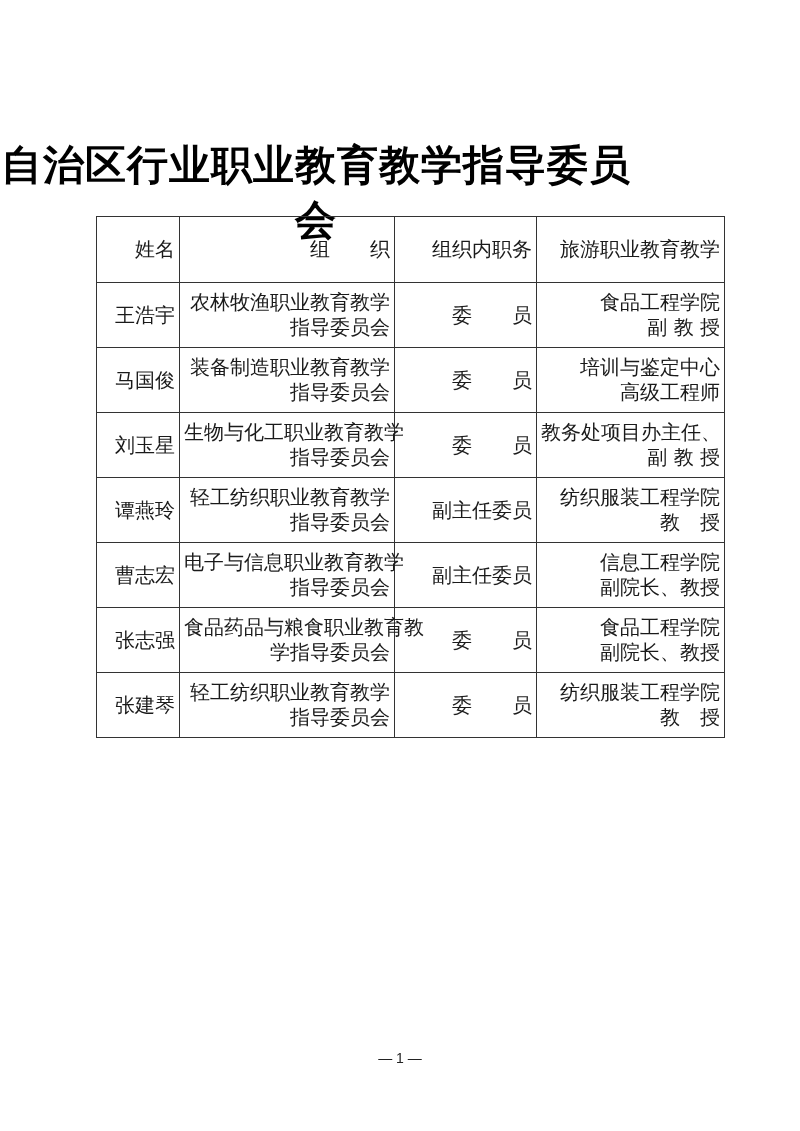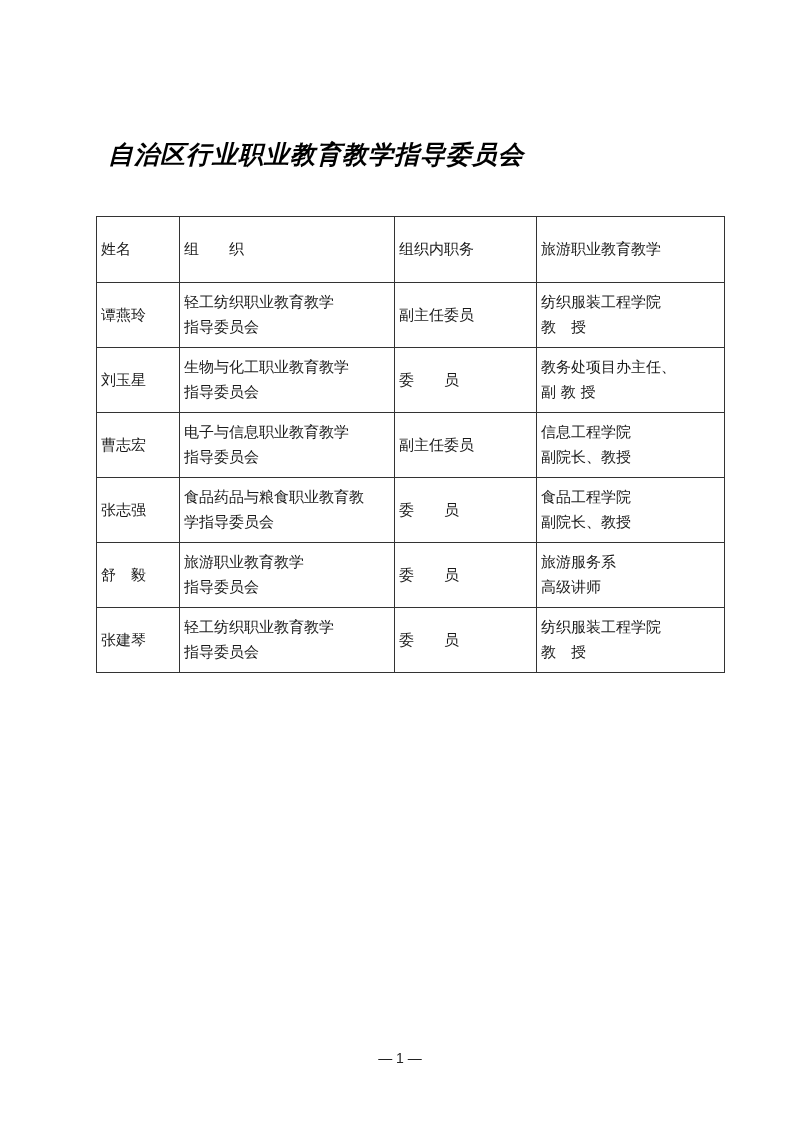--- a/index.html
+++ b/index.html
@@ -1,24 +1,24 @@
 <!DOCTYPE html>
 <html><head>
 <meta charset="utf-8">
 <style>
   html, body { margin: 0; padding: 0; background: #ffffff; }
   body { width: 800px; height: 1131px; position: relative; overflow: hidden;
          font-family: "DejaVu Serif", "Liberation Serif", serif; color: #111; }
   .title { position: absolute; top: 138px; left: 0; width: 632px; text-align: center;
-           font-size: 25px; font-weight: bold; letter-spacing: 1px; color: #000;
-           font-family: "DejaVu Serif", "Liberation Serif", serif; font-style: italic; }
+           font-size: 41px; font-weight: bold; letter-spacing: 1px; color: #000;
+           font-family: "DejaVu Serif", "Liberation Serif", serif; }
   table.committee { position: absolute; top: 216px; left: 96px; width: 628px;
            border-collapse: collapse; table-layout: fixed; }
-  table.committee td, table.committee th { border: 1px solid #333; text-align: left;
-           vertical-align: middle; font-size: 15px; font-weight: normal; line-height: 25px;
+  table.committee td, table.committee th { border: 1px solid #333; text-align: right;
+           vertical-align: middle; font-size: 20px; font-weight: normal; line-height: 25px;
            padding: 0 4px; color: #1a1a1a; }
   table.committee th { height: 65px; }
   table.committee td { height: 64px; }
   col.c1 { width: 83px; } col.c2 { width: 215px; } col.c3 { width: 142px; } col.c4 { width: 188px; }
   .line { display: block; white-space: nowrap; }
   .page-num { position: absolute; top: 1050px; left: 0; width: 800px; text-align: center;
               font-size: 14px; color: #222; font-family: "Liberation Sans", sans-serif; }
 </style>
 </head>
 <body>
@@ -35,41 +35,65 @@
   <thead>
     <tr>
       <th>姓名</th>
       <th>组　　织</th>
       <th>组织内职务</th>
       <th>旅游职业教育教学</th>
     </tr>
   </thead>
   <tbody>
     <tr>
-      <td>谭燕玲</td>
+      <td>王浩宇</td>
       <td>
-          <span class="line">轻工纺织职业教育教学</span>
+          <span class="line">农林牧渔职业教育教学</span>
           <span class="line">指导委员会</span>
         </td>
-      <td>副主任委员</td>
+      <td>委　　员</td>
       <td>
-          <span class="line">纺织服装工程学院</span>
-          <span class="line">教　授</span>
+          <span class="line">食品工程学院</span>
+          <span class="line">副 教 授</span>
+        </td>
+    </tr>
+    <tr>
+      <td>马国俊</td>
+      <td>
+          <span class="line">装备制造职业教育教学</span>
+          <span class="line">指导委员会</span>
+        </td>
+      <td>委　　员</td>
+      <td>
+          <span class="line">培训与鉴定中心</span>
+          <span class="line">高级工程师</span>
         </td>
     </tr>
     <tr>
       <td>刘玉星</td>
       <td>
           <span class="line">生物与化工职业教育教学</span>
           <span class="line">指导委员会</span>
         </td>
       <td>委　　员</td>
       <td>
           <span class="line">教务处项目办主任、</span>
           <span class="line">副 教 授</span>
+        </td>
+    </tr>
+    <tr>
+      <td>谭燕玲</td>
+      <td>
+          <span class="line">轻工纺织职业教育教学</span>
+          <span class="line">指导委员会</span>
+        </td>
+      <td>副主任委员</td>
+      <td>
+          <span class="line">纺织服装工程学院</span>
+          <span class="line">教　授</span>
         </td>
     </tr>
     <tr>
       <td>曹志宏</td>
       <td>
           <span class="line">电子与信息职业教育教学</span>
           <span class="line">指导委员会</span>
         </td>
       <td>副主任委员</td>
       <td>
@@ -83,32 +107,20 @@
           <span class="line">食品药品与粮食职业教育教</span>
           <span class="line">学指导委员会</span>
         </td>
       <td>委　　员</td>
       <td>
           <span class="line">食品工程学院</span>
           <span class="line">副院长、教授</span>
         </td>
     </tr>
     <tr>
-      <td>舒　毅</td>
-      <td>
-          <span class="line">旅游职业教育教学</span>
-          <span class="line">指导委员会</span>
-        </td>
-      <td>委　　员</td>
-      <td>
-          <span class="line">旅游服务系</span>
-          <span class="line">高级讲师</span>
-        </td>
-    </tr>
-    <tr>
       <td>张建琴</td>
       <td>
           <span class="line">轻工纺织职业教育教学</span>
           <span class="line">指导委员会</span>
         </td>
       <td>委　　员</td>
       <td>
           <span class="line">纺织服装工程学院</span>
           <span class="line">教　授</span>
         </td>

